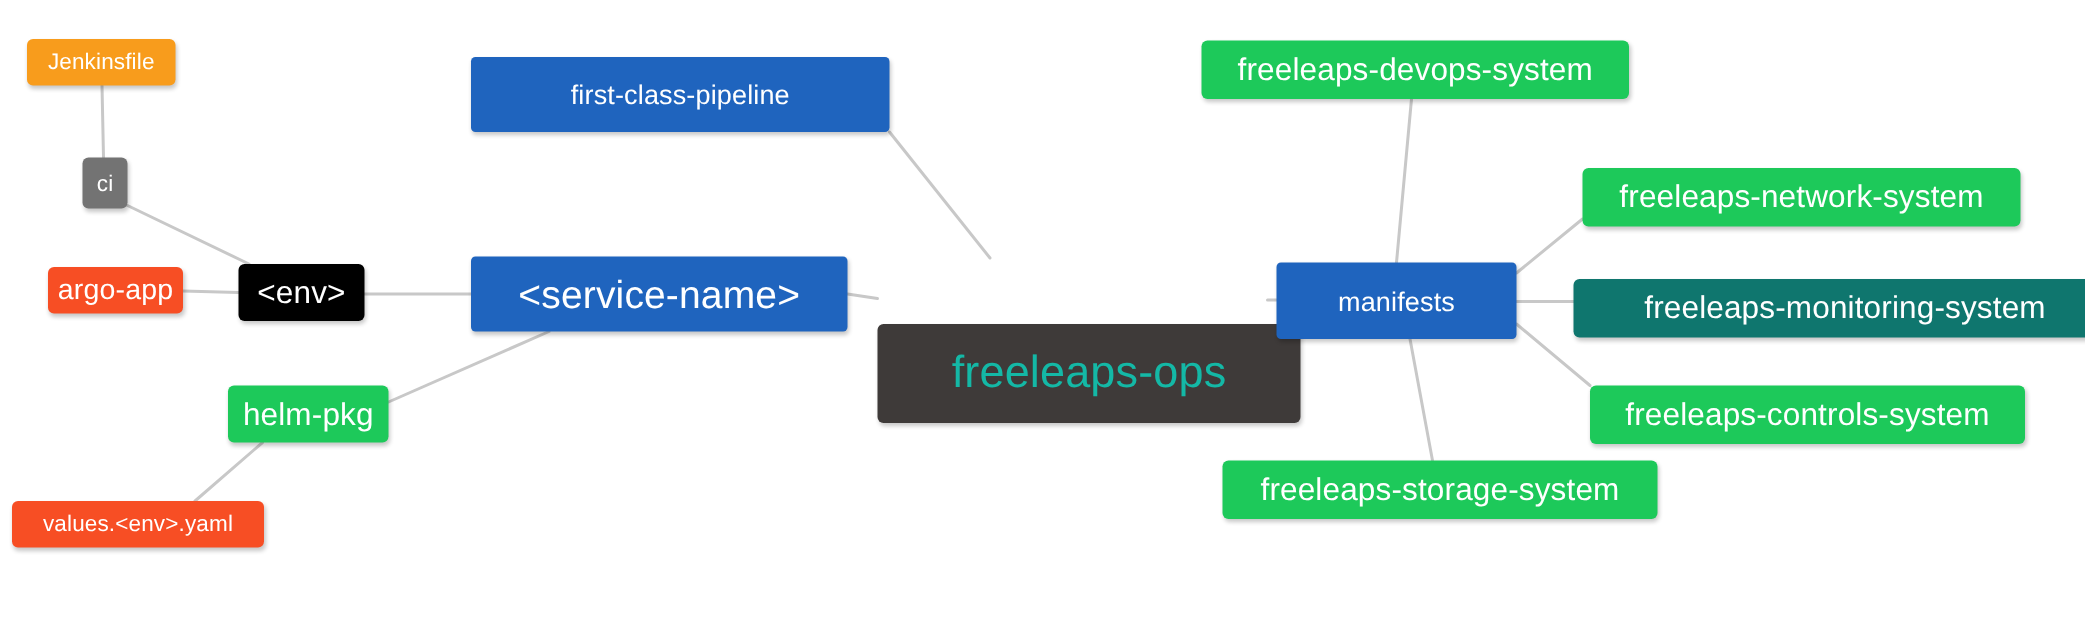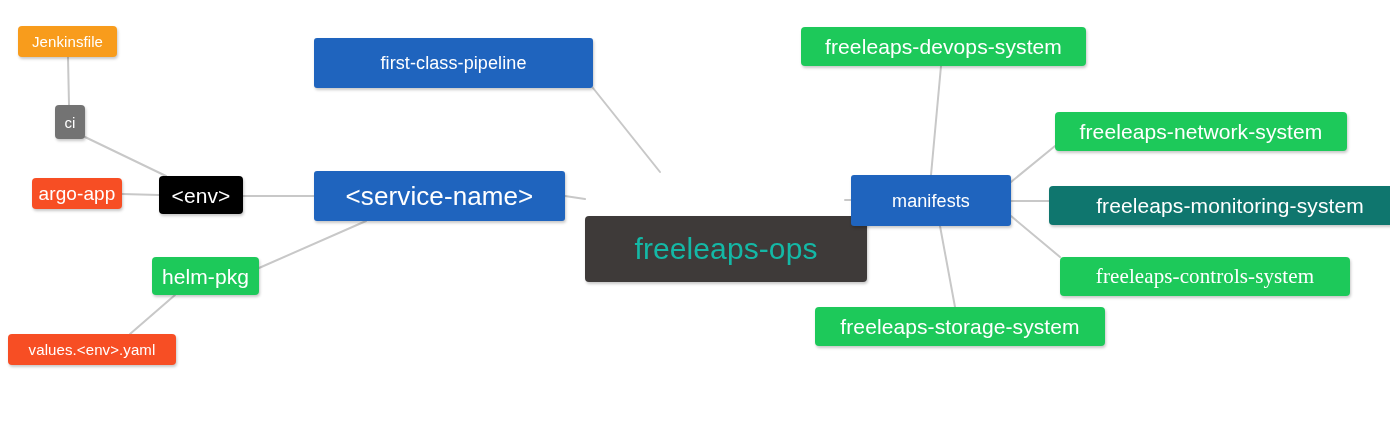--- a/index.html
+++ b/index.html
@@ -105,20 +105,20 @@
       </div>
       <div class="node lvl2" style="left: 801px; top: 27px; width: 285px; height: 39px; background: rgb(29, 201, 90); font-size: 21px; color: rgb(255, 255, 255);">
         <span>freeleaps-devops-system</span>
       </div>
       <div class="node lvl2" style="left: 1055px; top: 112px; width: 292px; height: 39px; background: rgb(29, 201, 90); font-size: 21px; color: rgb(255, 255, 255);">
         <span>freeleaps-network-system</span>
       </div>
       <div class="node lvl2" style="left: 1049px; top: 186px; width: 362px; height: 39px; background: #0f766e; font-size: 21px; color: rgb(255, 255, 255);">
         <span>freeleaps-monitoring-system</span>
       </div>
-      <div class="node lvl2" style="left: 1060px; top: 257px; width: 290px; height: 39px; background: rgb(29, 201, 90); font-size: 21px; color: rgb(255, 255, 255); font-family: Liberation Serif, serif;">
+      <div class="node lvl2" style="left: 1060px; top: 257px; width: 290px; height: 39px; background: rgb(29, 201, 90); font-size: 21px; color: rgb(255, 255, 255);">
         <span>freeleaps-controls-system</span>
       </div>
       <div class="node lvl2" style="left: 815px; top: 307px; width: 290px; height: 39px; background: rgb(29, 201, 90); font-size: 21px; color: rgb(255, 255, 255);">
         <span>freeleaps-storage-system</span>
       </div>
     </div>
 </div>
 
 </body></html>

